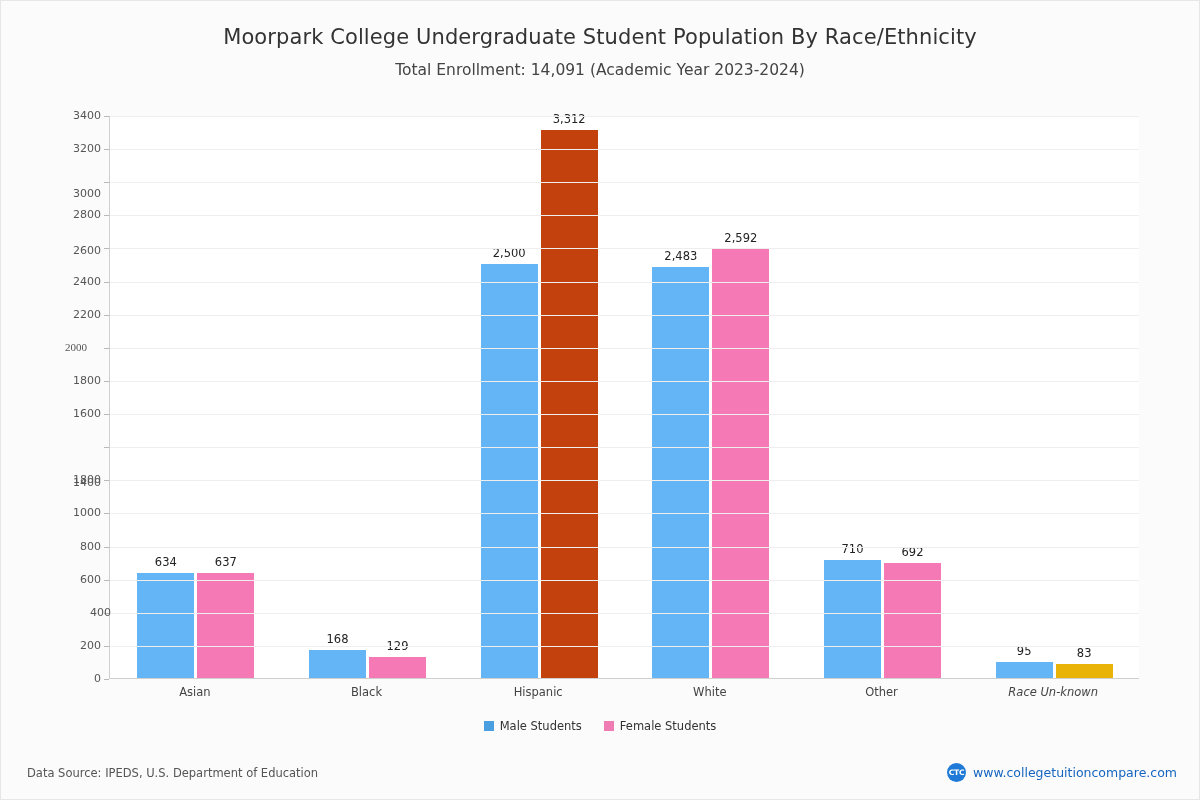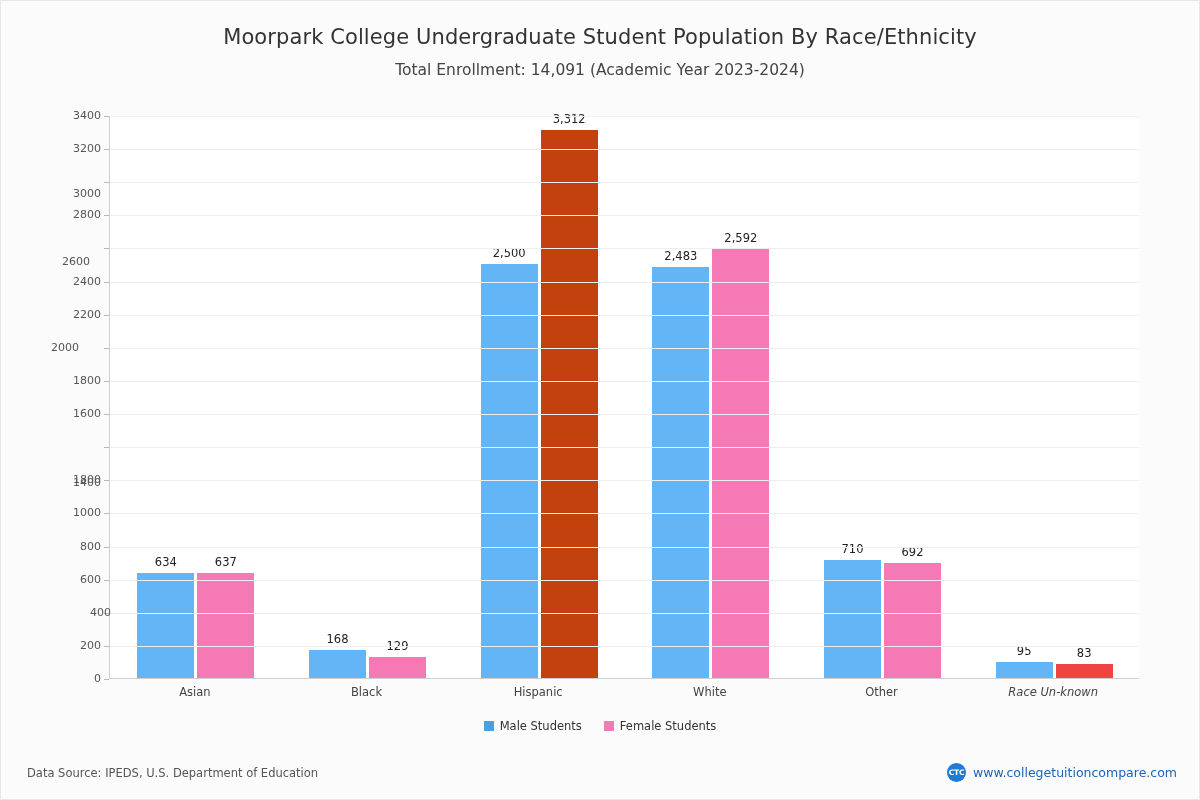--- a/index.html
+++ b/index.html
@@ -209,21 +209,21 @@
             <div class="bar-label">710</div>
           </div>
           <div class="bar female" style="left: 87.3333px; width: 57px; height: 114.587px; background: rgb(244, 121, 180);">
             <div class="bar-label">692</div>
           </div>
         </div>
         <div class="group" style="left: 858.333px; width: 171.667px;">
           <div class="bar male" style="left: 27.3333px; width: 57px; height: 15.7309px; background: rgb(100, 181, 246);">
             <div class="bar-label">95</div>
           </div>
-          <div class="bar female" style="left: 87.3333px; width: 57px; height: 13.7438px; background: #ef4444;">
+          <div class="bar female" style="left: 87.3333px; width: 57px; height: 13.7438px; background: #eab308;">
             <div class="bar-label">83</div>
           </div>
         </div>
       </div>
   <div class="gridline" style="top: 529.882px;"></div>
       <div class="gridline" style="top: 496.765px;"></div>
       <div class="gridline" style="top: 463.647px;"></div>
       <div class="gridline" style="top: 430.529px;"></div>
       <div class="gridline" style="top: 397.412px;"></div>
       <div class="gridline" style="top: 364.294px;"></div>
@@ -255,27 +255,27 @@
       <div class="ytick-label" style="position: absolute; right: auto; left: 50px; top: 505.412px; width: 50px; text-align: right;">1000</div>
       <div class="tick-mark" style="left: 103px; top: 479.294px; position: absolute;"></div>
       <div class="ytick-label" style="position: absolute; right: auto; left: 50px; top: 472.294px; width: 50px; text-align: right;">1800</div>
       <div class="tick-mark" style="left: 103px; top: 446.176px; position: absolute;"></div>
       <div class="ytick-label" style="position: absolute; right: auto; left: 50px; top: 439.176px; width: 50px; text-align: right; margin-top: 36px;">1400</div>
       <div class="tick-mark" style="left: 103px; top: 413.059px; position: absolute;"></div>
       <div class="ytick-label" style="position: absolute; right: auto; left: 50px; top: 406.059px; width: 50px; text-align: right;">1600</div>
       <div class="tick-mark" style="left: 103px; top: 379.941px; position: absolute;"></div>
       <div class="ytick-label" style="position: absolute; right: auto; left: 50px; top: 372.941px; width: 50px; text-align: right;">1800</div>
       <div class="tick-mark" style="left: 103px; top: 346.824px; position: absolute;"></div>
-      <div class="ytick-label" style="position: absolute; right: auto; left: 50px; top: 339.824px; width: 50px; text-align: left;">2000</div>
+      <div class="ytick-label" style="position: absolute; right: auto; left: 50px; top: 339.824px; width: 50px; text-align: center; font-family: Liberation Serif, serif;">2000</div>
       <div class="tick-mark" style="left: 103px; top: 313.706px; position: absolute;"></div>
       <div class="ytick-label" style="position: absolute; right: auto; left: 50px; top: 306.706px; width: 50px; text-align: right;">2200</div>
       <div class="tick-mark" style="left: 103px; top: 280.588px; position: absolute;"></div>
       <div class="ytick-label" style="position: absolute; right: auto; left: 50px; top: 273.588px; width: 50px; text-align: right;">2400</div>
       <div class="tick-mark" style="left: 103px; top: 247.471px; position: absolute;"></div>
-      <div class="ytick-label" style="position: absolute; right: auto; left: 50px; top: 254px; width: 50px; text-align: center;">2600</div>
+      <div class="ytick-label" style="position: absolute; right: auto; left: 50px; top: 243px; width: 50px; text-align: right;">2600</div>
       <div class="tick-mark" style="left: 103px; top: 214.353px; position: absolute;"></div>
       <div class="ytick-label" style="position: absolute; right: auto; left: 50px; top: 207.353px; width: 50px; text-align: right;">2800</div>
       <div class="tick-mark" style="left: 103px; top: 181.235px; position: absolute;"></div>
       <div class="ytick-label" style="position: absolute; right: auto; left: 50px; top: 174.235px; width: 50px; text-align: right; margin-top: 12px;">3000</div>
       <div class="tick-mark" style="left: 103px; top: 148.118px; position: absolute;"></div>
       <div class="ytick-label" style="position: absolute; right: auto; left: 50px; top: 141.118px; width: 50px; text-align: right;">3200</div>
       <div class="tick-mark" style="left: 103px; top: 115px; position: absolute;"></div>
       <div class="ytick-label" style="position: absolute; right: auto; left: 50px; top: 108px; width: 50px; text-align: right;">3400</div>
     </div>
   <div id="x-axis-labels">

